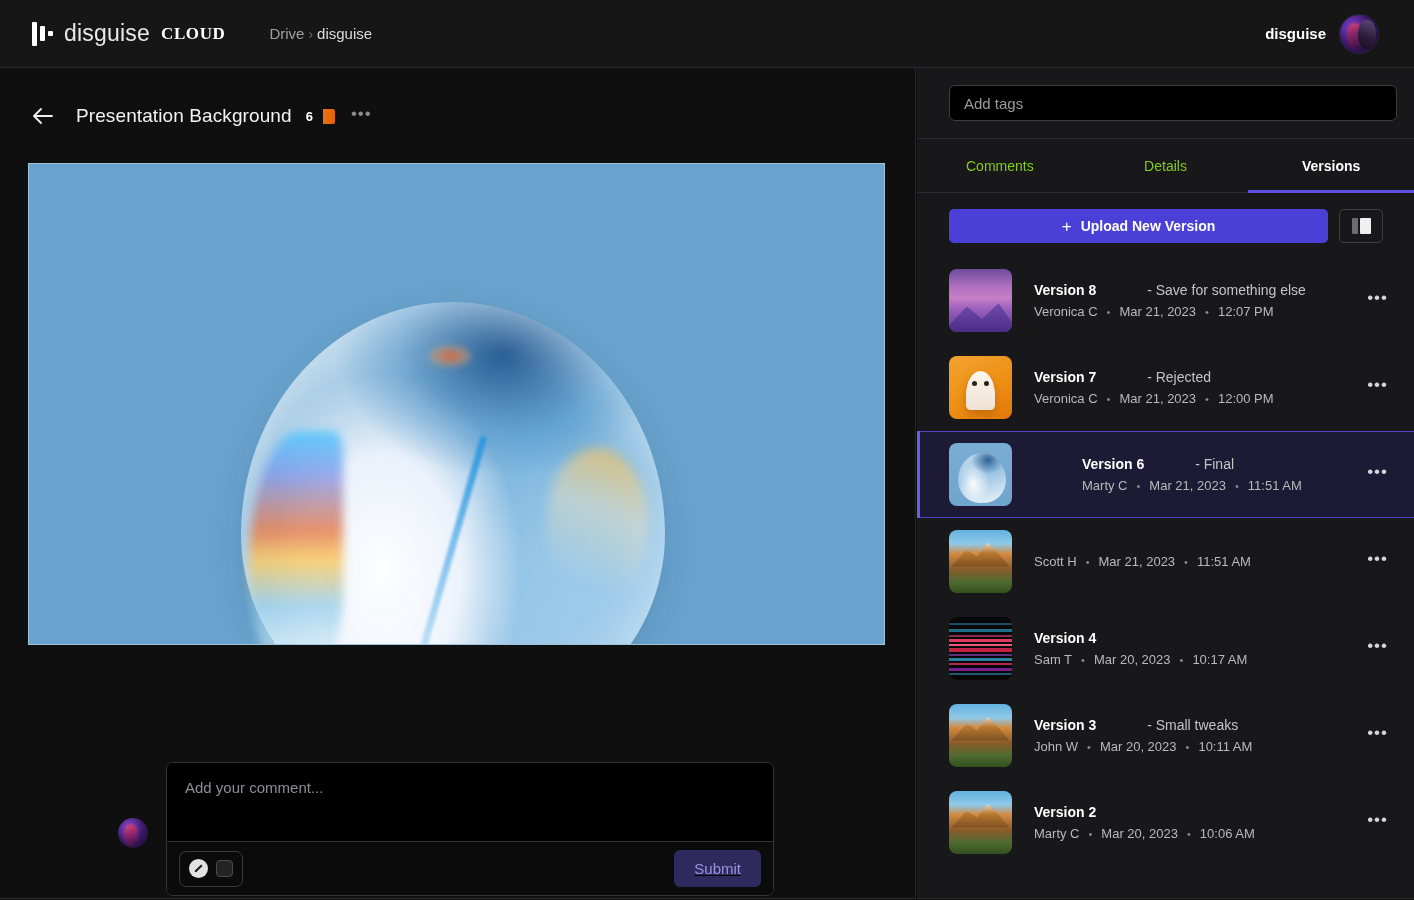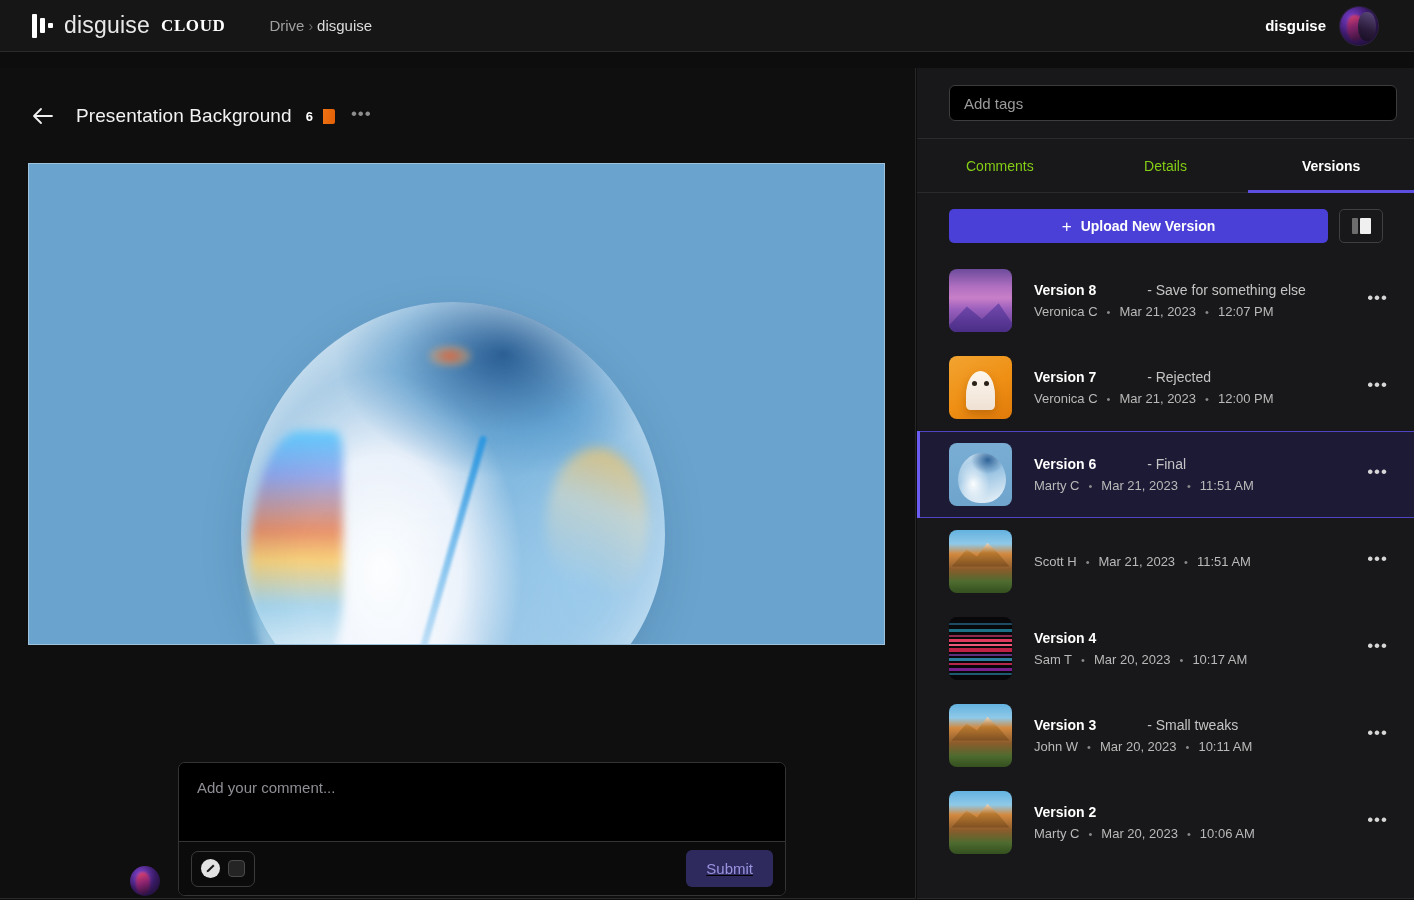--- a/index.html
+++ b/index.html
@@ -6,21 +6,21 @@
   html, body {
     width: 1414px; height: 900px;
     background: #0d0d0d;
     font-family: "Liberation Sans", sans-serif;
     overflow: hidden;
   }
   .app { position: relative; width: 1414px; height: 900px; background: #0d0d0d; }
 
   
   .topbar {
-    position: absolute; left: 0; top: 0; width: 1414px; height: 52px;
+    position: absolute; left: 0; top: 0; width: 1414px; height: 68px;
     background: #161616;
     border-bottom: 1px solid #2a2a2a;
     display: flex; align-items: center;
   }
   .brand { display: flex; align-items: center; margin-left: 32px; }
   .logo-mark {
     display: flex; align-items: center; height: 26px; gap: 3px; margin-right: 11px;
   }
   .logo-mark .bar { background: #ffffff; border-radius: 1px; }
   .bar1 { width: 5px; height: 24px; }
@@ -125,21 +125,21 @@
     background: linear-gradient(180deg, rgba(40,150,225,.9), rgba(90,180,235,.2));
     transform: rotate(16deg); filter: blur(1.5px); border-radius: 4px;
   }
   .bubble-hot {
     position: absolute; left: 44%; top: 10%; width: 44px; height: 22px;
     background: radial-gradient(ellipse at center, rgba(240,95,40,.85) 0%, rgba(250,170,90,.4) 55%, rgba(255,255,255,0) 80%);
     filter: blur(3px);
   }
 
   
-  .composer-row { position: absolute; left: 130px; top: 694px; display: flex; align-items: flex-end; }
+  .composer-row { position: absolute; left: 118px; top: 694px; display: flex; align-items: center; }
   .composer-avatar {
     width: 30px; height: 30px; border-radius: 50%; margin-top: 8px; margin-right: 18px; position: relative; overflow: hidden;
     background: radial-gradient(circle at 35% 30%, #8448d8 0%, #3a1b68 50%, #120a1e 100%);
   }
   .composer-avatar::before {
     content: ""; position: absolute; left: 20%; top: 20%; width: 48%; height: 72%;
     background: linear-gradient(160deg,#e6496f,#8a2370,#2a1036);
     border-radius: 44%; filter: blur(.8px);
   }
   .composer {
@@ -203,21 +203,21 @@
     display: flex; align-items: center; justify-content: center; gap: 2px;
   }
   .compare-left { width: 6px; height: 16px; background: #6d6d6d; border-radius: 1px; }
   .compare-right { width: 11px; height: 16px; background: #f0f0f0; border-radius: 1px; }
 
   .vlist { }
   .vrow {
     display: flex; align-items: center; height: 87px; padding: 0 26px 0 32px; position: relative;
   }
   .vrow.selected {
-    background: #1d1a36; border-top: 1px solid #4f45c4; border-bottom: 1px solid #4f45c4;
+    background: #1d1a36; border-top: 1px solid #4f45c4; border-bottom: 1px solid #4f45c4; gap: 48px;
   }
   .vrow.selected::before {
     content: ""; position: absolute; left: 0; top: -1px; bottom: -1px; width: 3px; background: #6a5cf0;
   }
   .thumb { width: 63px; height: 63px; border-radius: 8px; flex: 0 0 63px; overflow: hidden; position: relative; }
   .vmeta { margin-left: 22px; flex: 1; }
   .vline1 { font-size: 14px; color: #ffffff; margin-bottom: 6px; }
   .vline1 b { font-weight: 700; }
   .vnote { color: #c4c4c4; font-weight: 400; padding-left: 47px; }
   .vline2 { font-size: 13px; color: #b9b9b9; display: flex; align-items: center; gap: 9px; }

